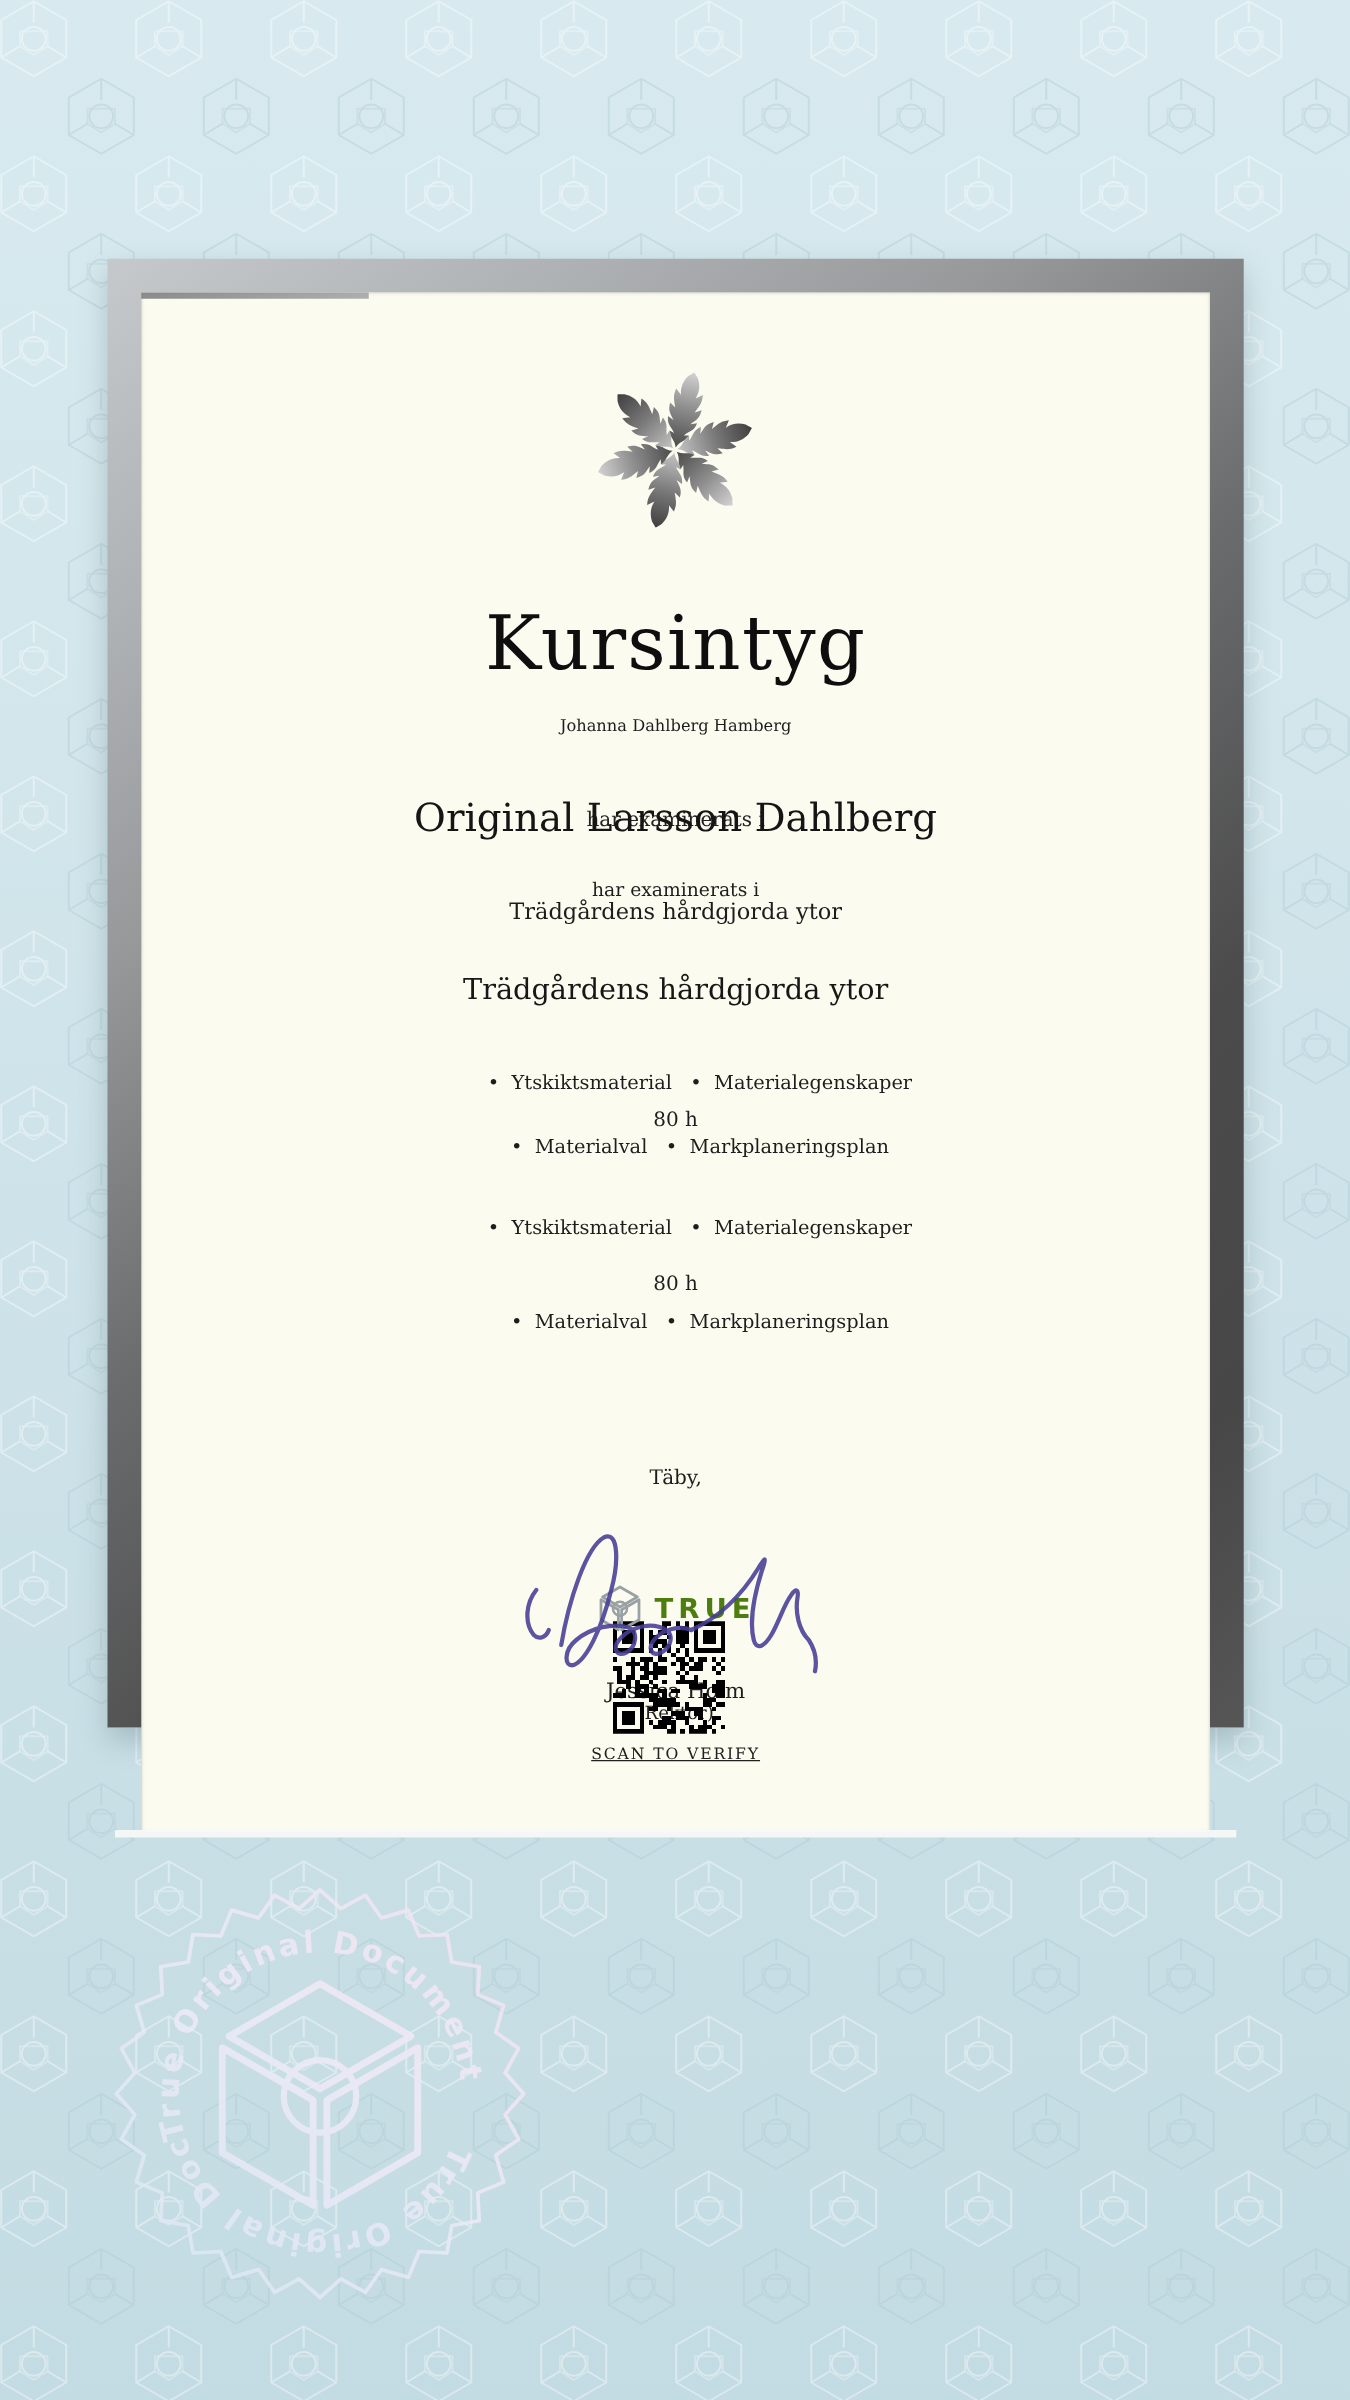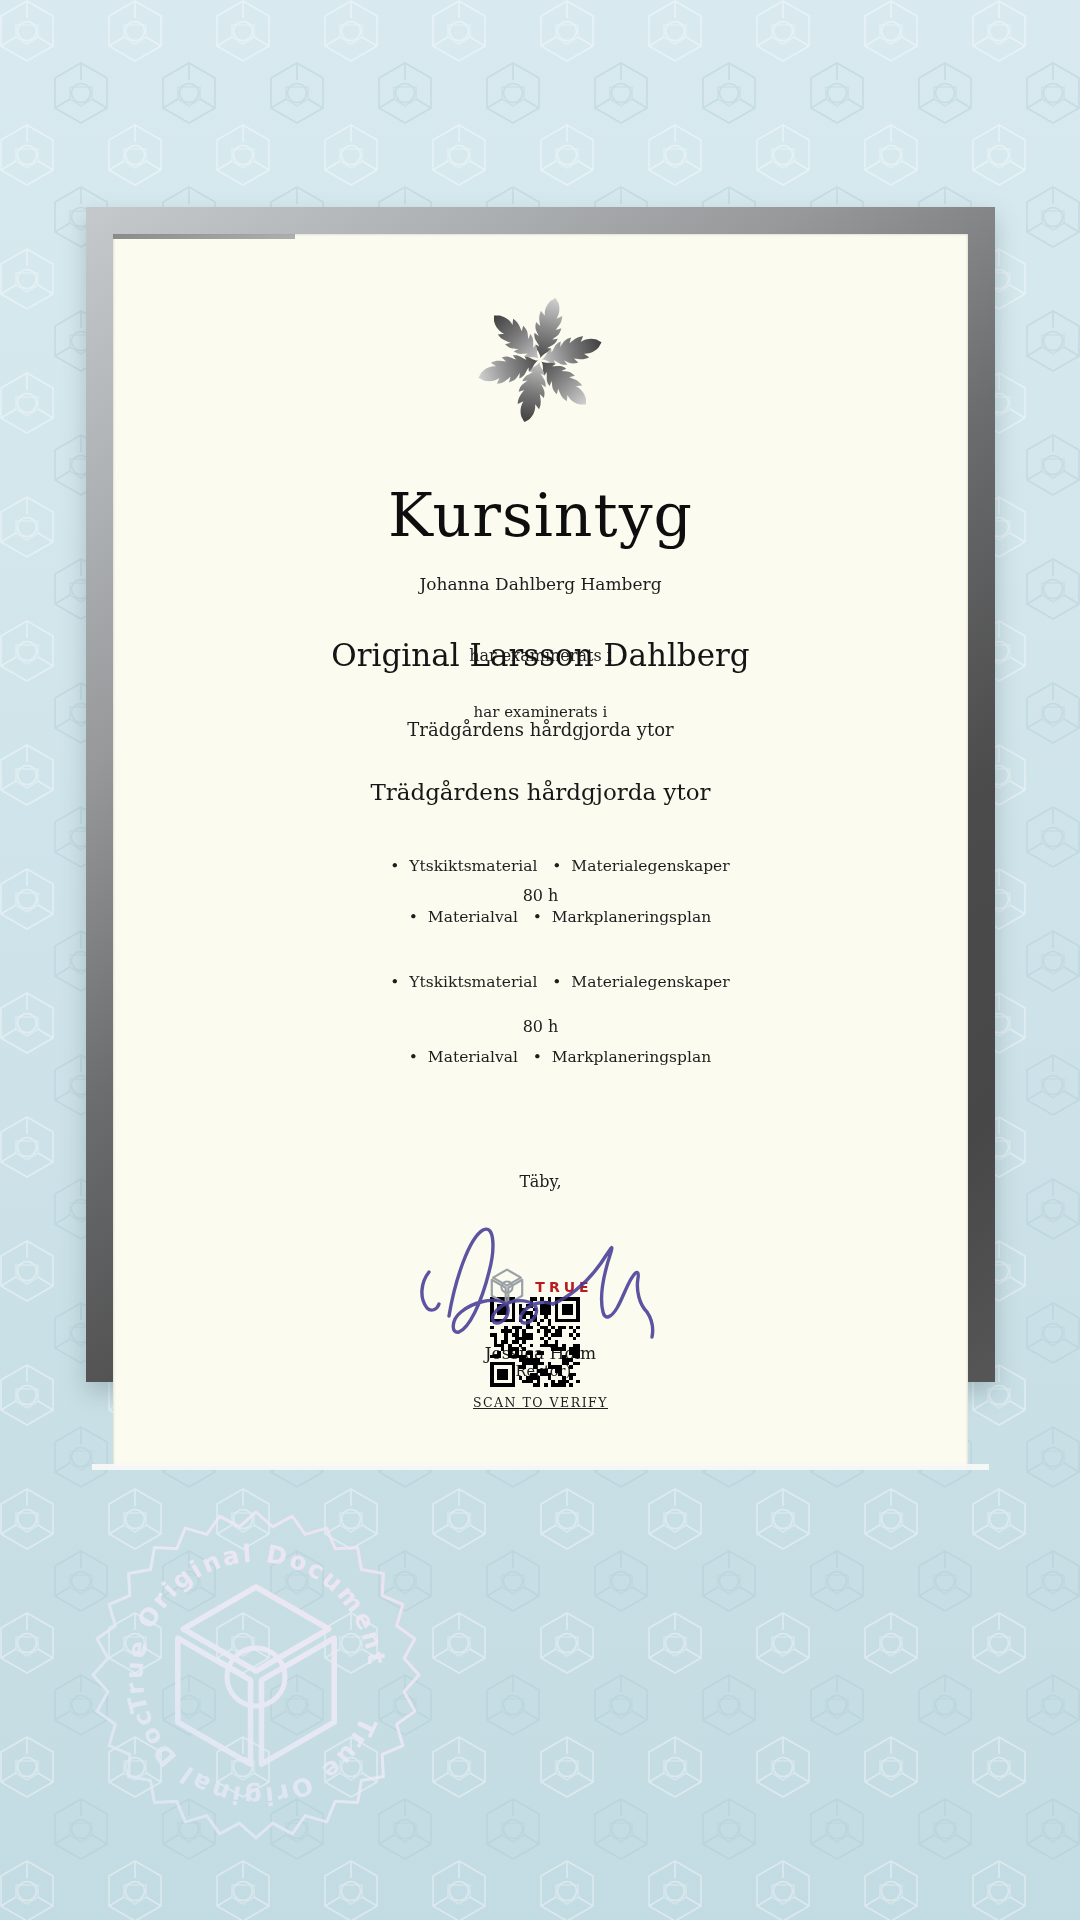--- a/index.html
+++ b/index.html
@@ -15,38 +15,38 @@
   .paper{position:relative;width:855px;height:1232px;background:#fcfbef;
          box-shadow:inset 0 0 3px rgba(0,0,0,.22);}
   .frame-notch{position:absolute;left:0;top:0;width:182px;height:5px;
          background:linear-gradient(to right,#6f7173,#9a9c9f);opacity:.8;}
   .frame-reflection{position:absolute;left:92px;top:1464px;width:897px;height:6px;background:#f8f9f8;opacity:.92;}
 
   
   .pel{position:absolute;left:0;right:0;text-align:center;color:#1d1d1d;}
   .ornament{position:absolute;left:357px;top:56px;}
   .title{top:250px;font-size:60px;line-height:1.05;color:#0e0e0e;letter-spacing:1px;}
-  .hdrname{top:340px;font-size:17px;}
+  .hdrname{top:340px;font-size:13px;}
   .namewrap{top:398px;height:46px;}
   .namewrap .big{position:absolute;left:0;right:0;top:50%;transform:translateY(-50%);font-size:31px;color:#151515;}
   .namewrap .small{position:absolute;left:0;right:0;top:50%;transform:translateY(-50%);font-size:16px;color:#222;}
   .examined{top:470px;}
   .examined .l1{font-size:15px;line-height:16px;}
   .examined .l2{font-size:18px;line-height:20px;}
   .heading{top:545px;font-size:23px;color:#171717;}
   .topics{white-space:pre-wrap;padding-left:39px;}
   .topics1{top:590px;font-size:15.5px;line-height:17px;}
   .hours1{top:652px;font-size:16px;}
   .topics2{top:686px;font-size:15.5px;line-height:25px;}
   .hours2{top:783px;font-size:16px;}
   .city{top:938px;font-size:16px;}
   .pdate{top:996px;font-size:17px;}
   .sig{position:absolute;left:298px;top:986px;z-index:6;}
   .logorow{top:1034px;display:flex;justify-content:center;align-items:center;gap:9px;z-index:3;}
-  .wordmark{font-family:"DejaVu Sans",sans-serif;font-size:14px;font-weight:600;letter-spacing:4px;color:#b91c1c;}
+  .wordmark{font-family:"DejaVu Sans",sans-serif;font-size:22px;font-weight:600;letter-spacing:4px;color:#4d7c0f;}
   .signer1{top:1109px;font-size:17px;z-index:1;}
   .signer2{top:1129px;font-size:14.5px;z-index:1;}
   .qr{position:absolute;left:377px;top:1063px;z-index:2;}
   .scan{top:1161px;font-size:12.5px;letter-spacing:1.5px;color:#202020;text-decoration:underline;}
 
   
   .badge{position:absolute;left:88px;top:1507px;}
 </style>
 </head>
 <body>

